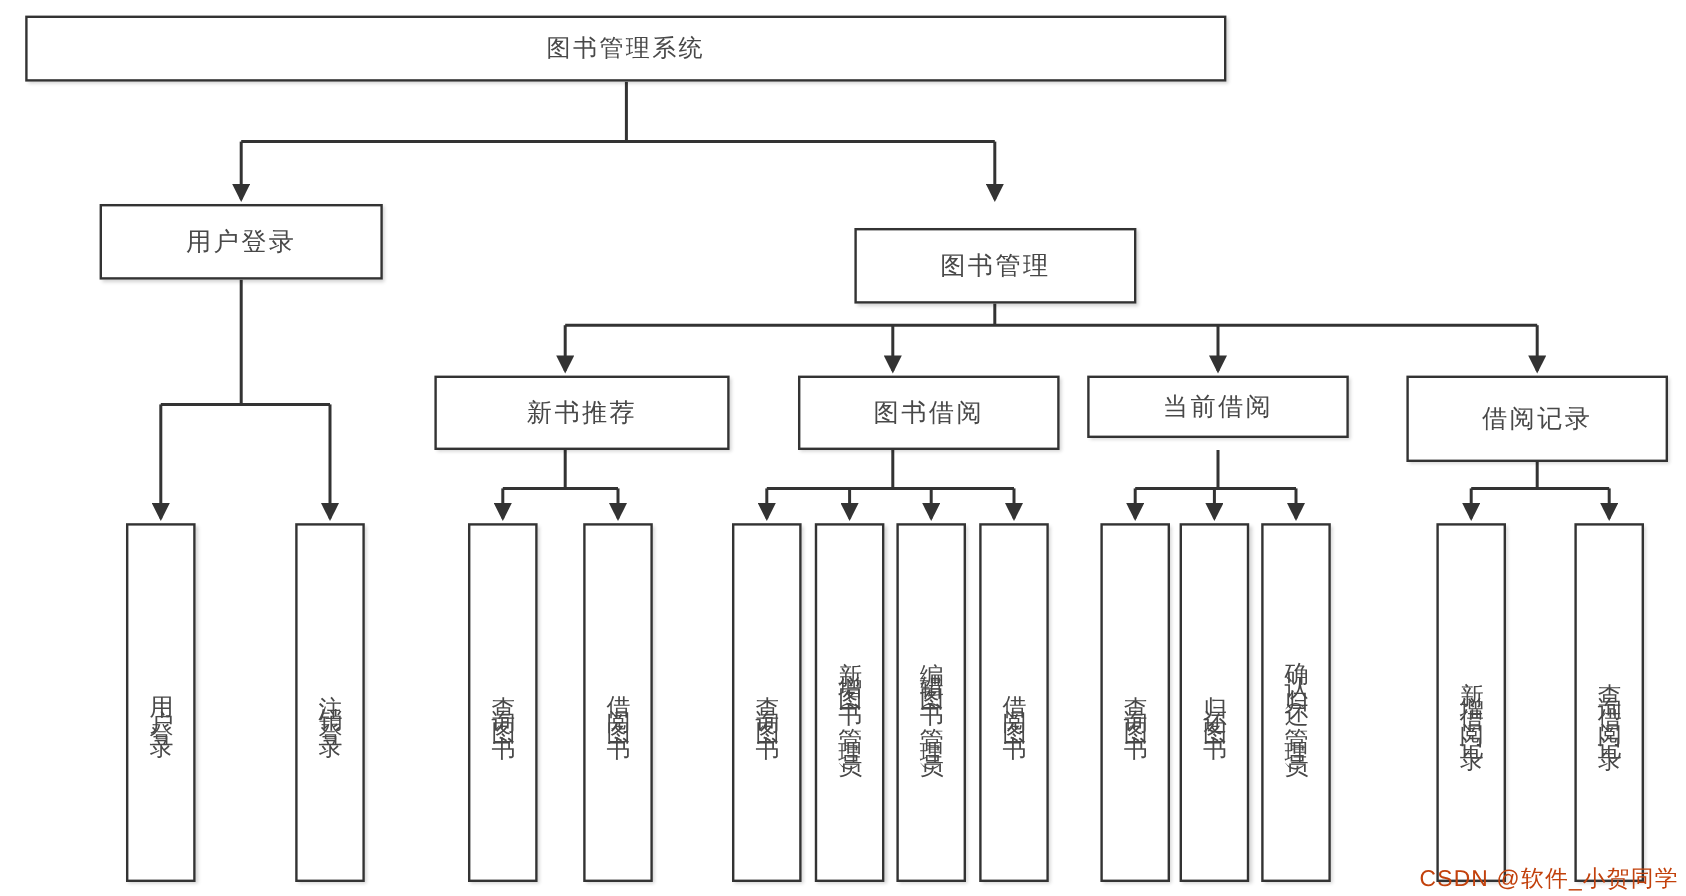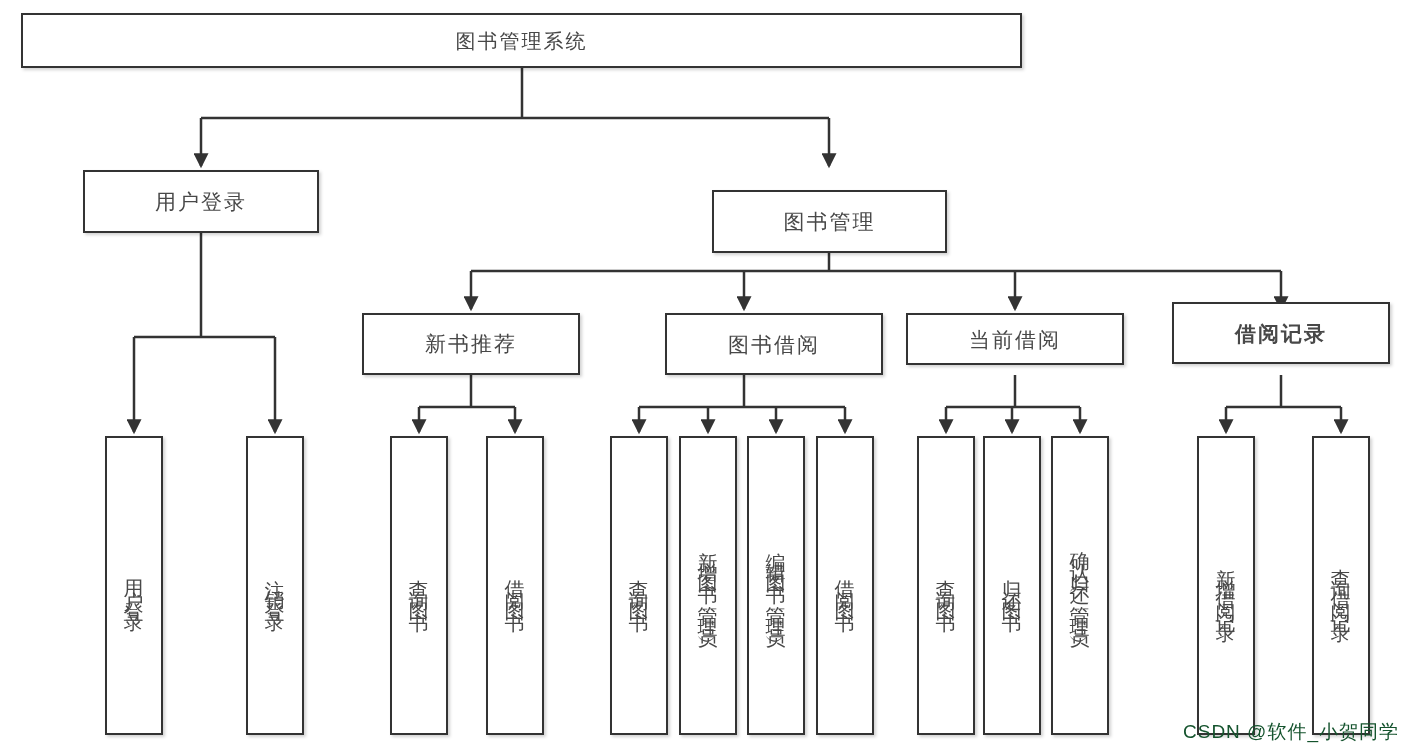--- a/index.html
+++ b/index.html
@@ -41,21 +41,21 @@
     font-size: 20px;
     letter-spacing: 11px;
     line-height: 1;
     white-space: normal;
   }
   #watermark {
     position: absolute;
     left: 1183px;
     top: 719px;
     font-size: 19px;
-    color: #14532d;
+    color: #c2410c;
     letter-spacing: 1px;
     z-index: 5;
     white-space: nowrap;
   }
 </style>
 </head>
 <body>
 
 <div id="canvas">
 
@@ -106,30 +106,30 @@
     <span>图书管理系统</span>
   </div>
 
   <div class="node" style="left:83px; top:170px; width:236px; height:63px;">
     <span>用户登录</span>
   </div>
   <div class="node" style="left:712px; top:170px; width:235px; height:63px;margin-top:20px;">
     <span>图书管理</span>
   </div>
 
-  <div class="node" style="left:362px; top:313px; width:218px; height:62px;font-family:Liberation Serif, serif;">
+  <div class="node" style="left:362px; top:313px; width:246px; height:62px;">
     <span>新书推荐</span>
   </div>
   <div class="node" style="left:665px; top:313px; width:218px; height:62px;">
     <span>图书借阅</span>
   </div>
   <div class="node" style="left:906px; top:313px; width:218px; height:52px;">
     <span>当前借阅</span>
   </div>
-  <div class="node" style="left:1172px; top:302px; width:218px; height:62px;font-weight:bold;">
+  <div class="node" style="left:1172px; top:313px; width:218px; height:72px;">
     <span>借阅记录</span>
   </div>
 
   <div class="node vnode" style="left:105px; top:436px; width:58px; height:299px;">
     <span>用户登录</span>
   </div>
   <div class="node vnode" style="left:246px; top:436px; width:58px; height:299px;">
     <span>注销登录</span>
   </div>
 

